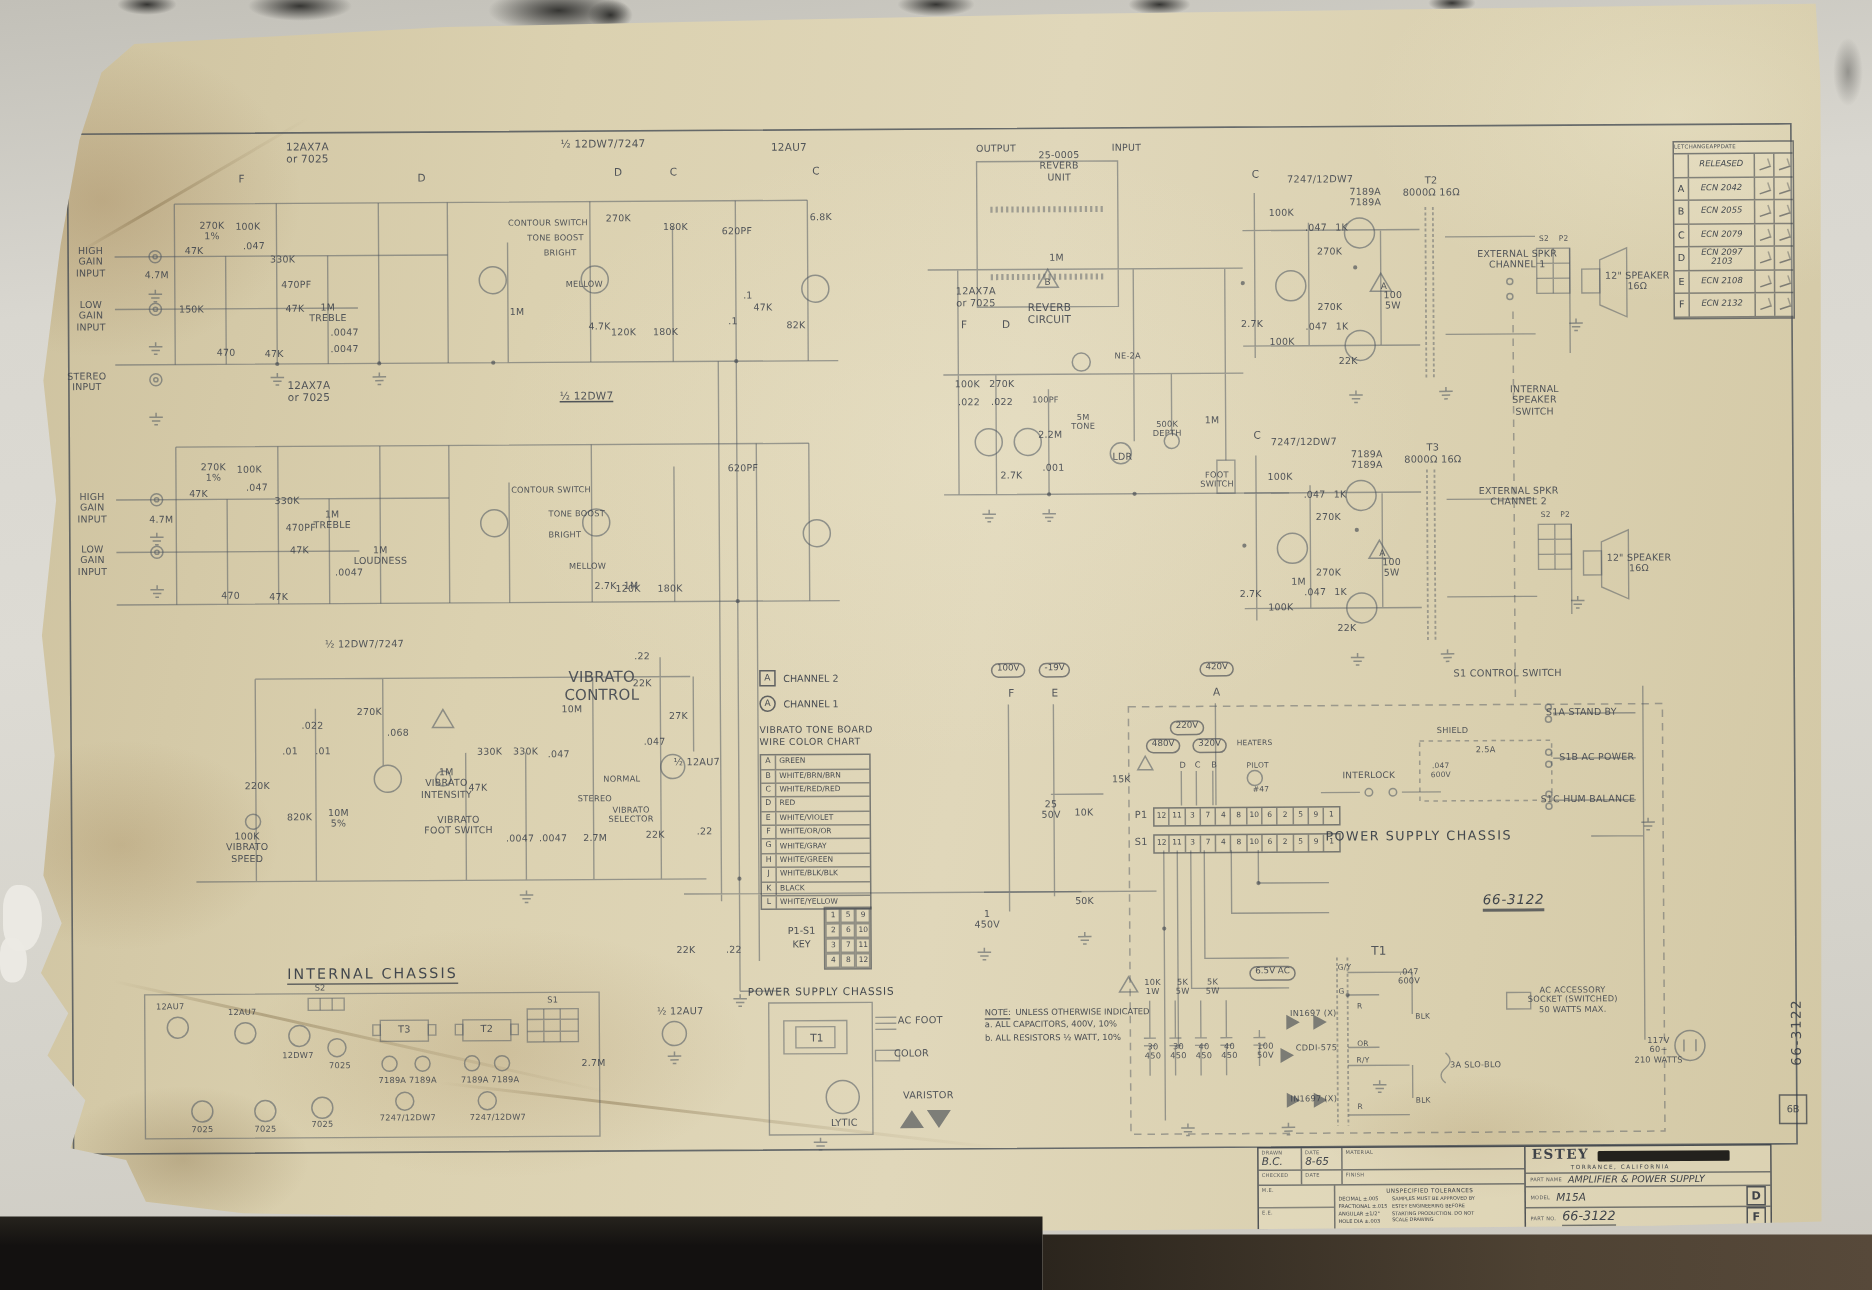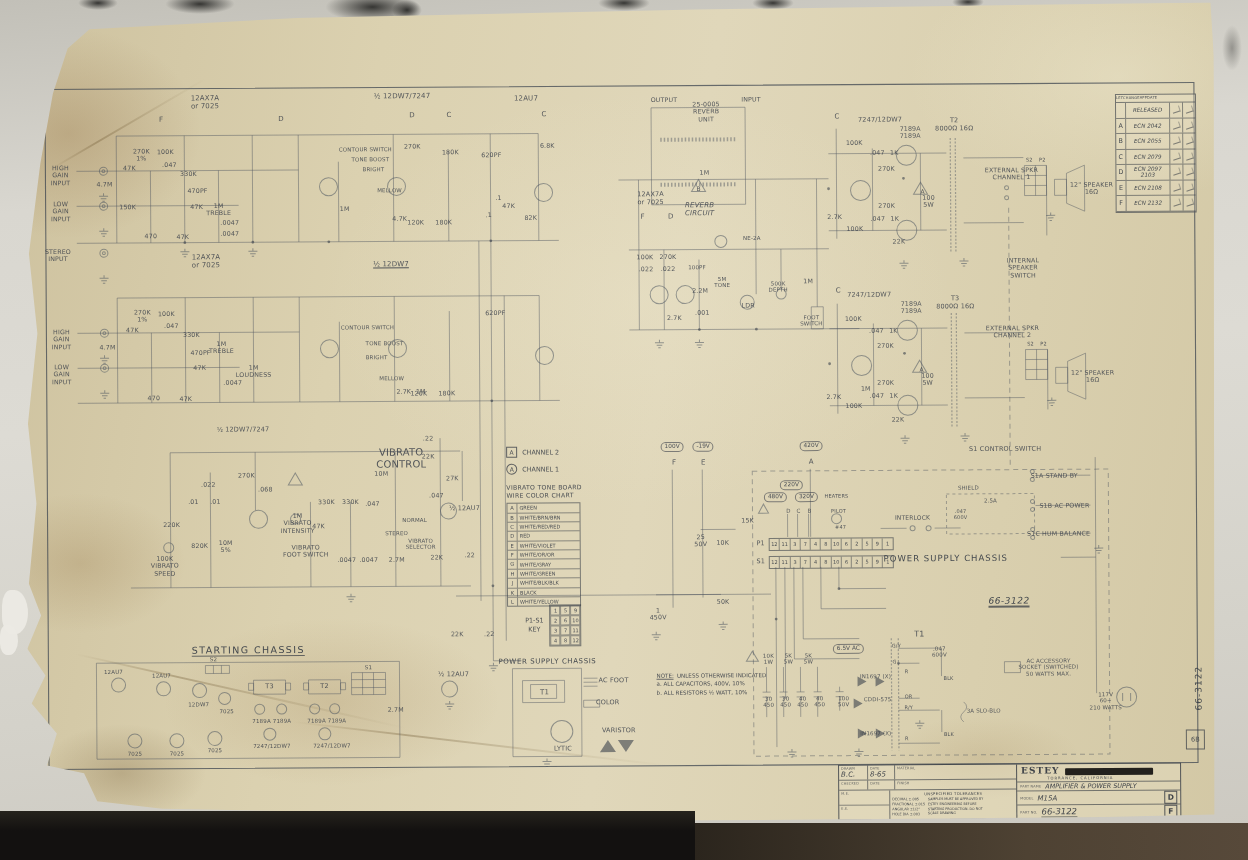--- a/index.html
+++ b/index.html
@@ -94,21 +94,21 @@
   .c-drawn{width:24px}.c-date{width:22px}.c-wide{flex:1;border-right:none}
   .tb-apps{width:50px;border-right:.8px solid rgba(45,51,61,.6);display:flex;flex-direction:column}
   .tb-apps .cell{border-right:none;border-bottom:.8px solid rgba(45,51,61,.5);flex:1}
   .tb-apps .cell:last-child{border-bottom:none}
   .tb-tol{flex:1;padding:1px 2px}
   .tol-title{font-size:3.8px;text-align:center;letter-spacing:.3px;margin-bottom:1px}
   .tol-cols{display:flex;gap:3px}
   .tol-list{font-size:3.4px;line-height:1.5;white-space:nowrap}
   .tol-note{font-size:3.3px;line-height:1.45;width:62px}
   .tb-right{flex:1;display:flex;flex-direction:column}
-  .tb-logo-row{display:flex;align-items:flex-end;gap:6px;padding:1px 4px 0}
+  .tb-logo-row{display:flex;align-items:center;gap:6px;padding:1px 4px 0}
   .logo{font-size:9px;font-weight:bold;letter-spacing:1px;font-family:"DejaVu Serif",serif}
   .redact{display:inline-block;width:88px;height:7px;background:#23211d;border-radius:1px}
   .tb-city{font-size:3.8px;letter-spacing:1px;padding-left:30px;border-bottom:.8px solid rgba(45,51,61,.6);padding-bottom:1px}
   .tb-name-row,.tb-model-row,.tb-no-row{display:flex;align-items:center;gap:4px;border-bottom:.8px solid rgba(45,51,61,.6);padding:0 3px;flex:1}
   .tb-no-row{border-bottom:none}
   .pname{font-size:6.4px;font-style:italic;white-space:nowrap}
   .model{font-size:7px;font-style:italic}
   .pno{font-size:8.5px;font-style:italic;border-bottom:1px solid rgba(45,51,61,.6)}
   .szbox{margin-left:auto;width:11px;height:11px;border:1px solid rgba(45,51,61,.8);font-size:7.5px;font-weight:bold;display:flex;align-items:center;justify-content:center}
 </style>
@@ -447,21 +447,21 @@
       <div class="lbl" style="left: 452px; top: 674px; font-size: 6.5px;">½ 12AU7</div>
       <div class="lbl" style="left: 394px; top: 708px;">2.7M</div>
       <div class="lbl" style="left: 666px; top: 100px;">OUTPUT</div>
       <div class="lbl" style="left: 753px; top: 100px;">INPUT</div>
       <div class="lbl" style="left: 708px; top: 112px;">25-0005
 REVERB
 UNIT</div>
       <div class="lbl" style="left: 706px; top: 173px;">1M</div>
       <div class="lbl" style="left: 652px; top: 199px; font-size: 6.5px;">12AX7A
 or 7025</div>
-      <div class="lbl" style="left: 701px; top: 210px; font-size: 7px; font-style: italic;">REVERB
+      <div class="lbl" style="left: 701px; top: 210px; font-size: 7px;">REVERB
 CIRCUIT</div>
       <div class="lbl" style="left: 700px; top: 189px; font-size: 6px;">B</div>
       <div class="lbl" style="left: 753px; top: 239px; font-size: 5.5px;">NE-2A</div>
       <div class="lbl" style="left: 646px; top: 257px;">100K</div>
       <div class="lbl" style="left: 669px; top: 257px;">270K</div>
       <div class="lbl" style="left: 647px; top: 269px;">.022</div>
       <div class="lbl" style="left: 669px; top: 269px;">.022</div>
       <div class="lbl" style="left: 698px; top: 268px; font-size: 5.5px;">100PF</div>
       <div class="lbl" style="left: 701px; top: 291px;">2.2M</div>
       <div class="lbl" style="left: 723px; top: 283px; font-size: 5.5px;">5M
@@ -619,21 +619,21 @@
   <div class="anno">
       <div class="pill" style="left: 672px; top: 447px;">100V</div>
       <div class="pill" style="left: 703px; top: 447px;">-19V</div>
       <div class="pill" style="left: 811px; top: 447px;">420V</div>
       <div class="pill" style="left: 791px; top: 486px;">220V</div>
       <div class="pill" style="left: 775px; top: 498px;">480V</div>
       <div class="pill" style="left: 806px; top: 498px;">320V</div>
       <div class="pill" style="left: 847px; top: 650px;">6.5V AC</div>
     </div>
 
-  <div class="sec-title u" style="left:247px;top:648px;font-size:9.5px">STARTING CHASSIS</div>
+  <div class="sec-title u" style="left:247px;top:648px;font-size:9.5px">INTERNAL CHASSIS</div>
   <div class="sec-title" style="left:546px;top:661px;font-size:7px;letter-spacing:.6px">POWER SUPPLY CHASSIS</div>
   <div class="sec-title" style="left:945px;top:560px;font-size:8.5px;letter-spacing:1px">POWER SUPPLY CHASSIS</div>
   <div class="dwg-num" style="left:1008px;top:604px">66-3122</div>
 
   <div class="note-block" style="left:655px;top:672px">
     <div><span class="note-head">NOTE:</span><span>UNLESS OTHERWISE INDICATED</span></div>
     <div>a. ALL CAPACITORS, 400V, 10%</div>
     <div>b. ALL RESISTORS ½ WATT, 10%</div>
   </div>
 

